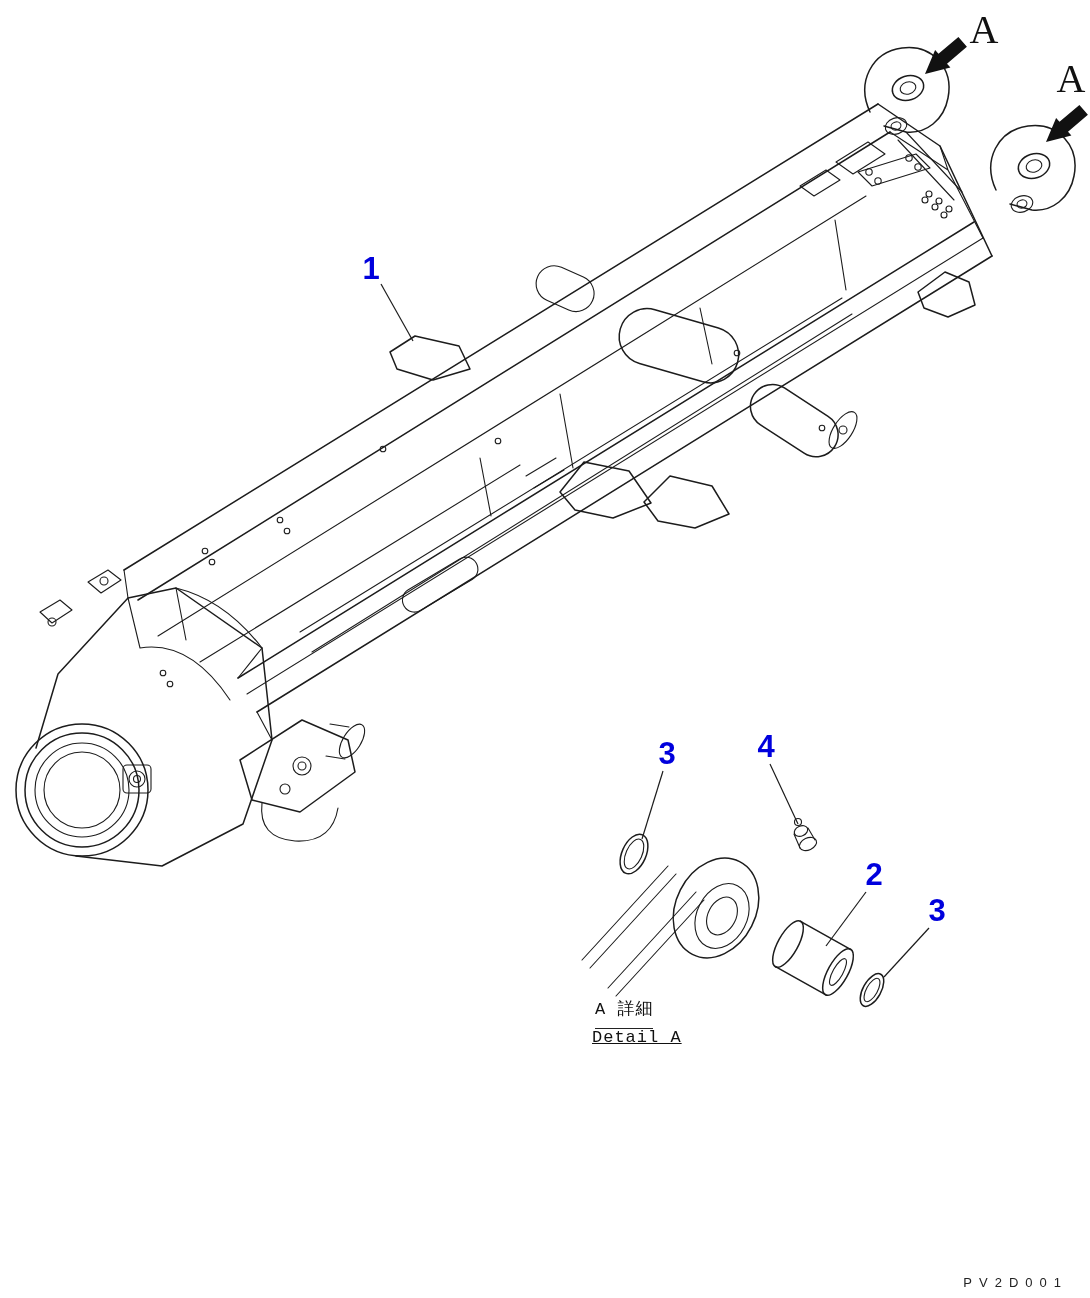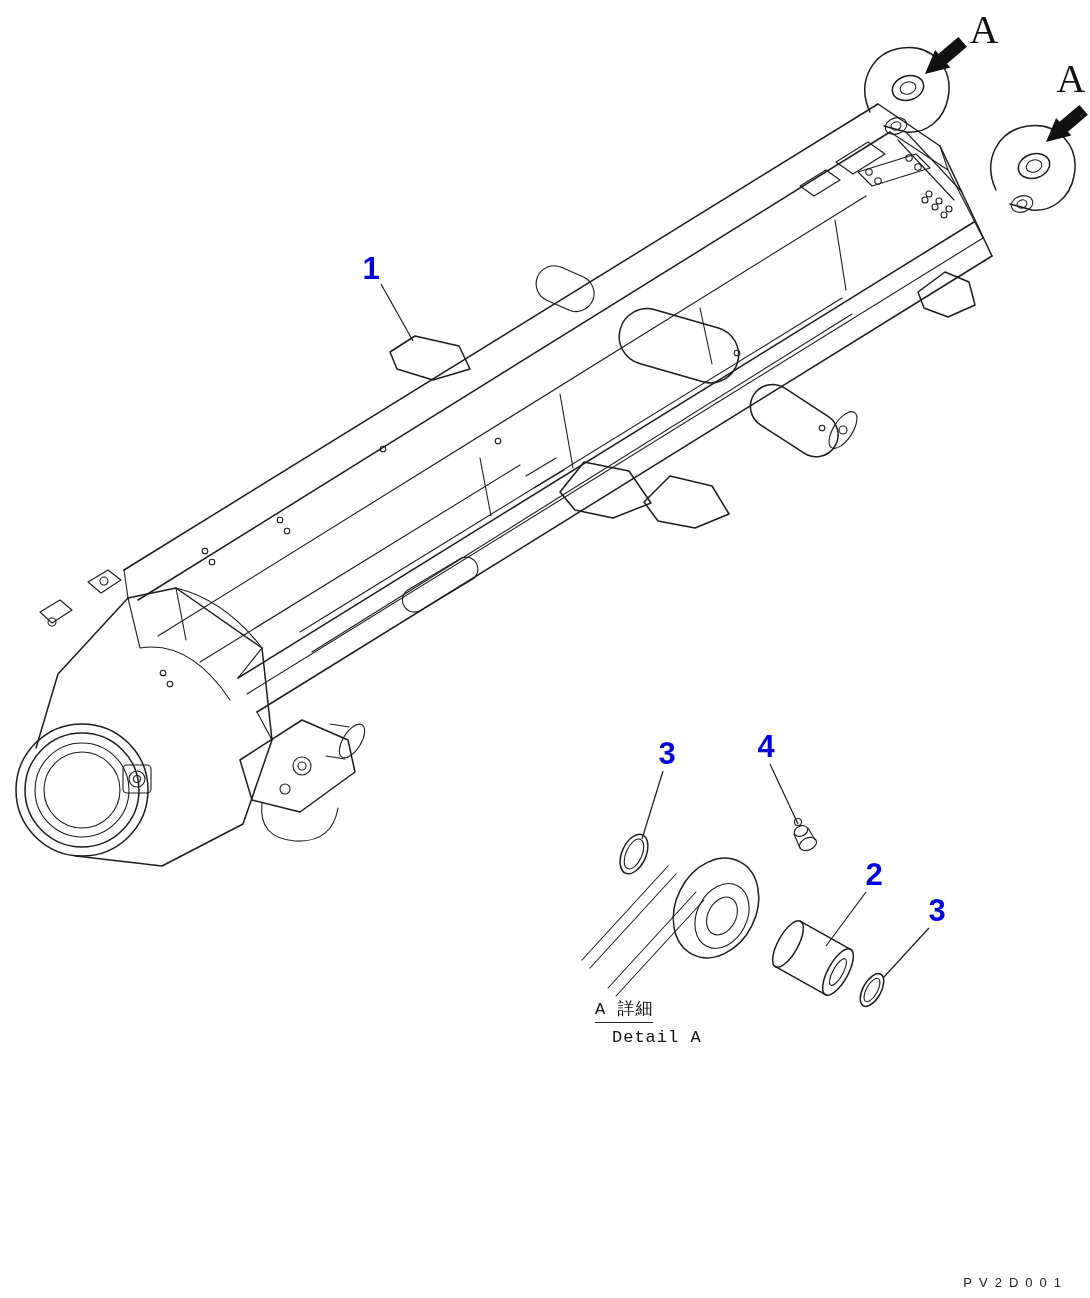--- a/index.html
+++ b/index.html
@@ -20,21 +20,21 @@
   }
   .view-label{
     position:absolute;transform:translate(-50%,-50%);
     font-family:"Liberation Serif",serif;font-weight:400;font-size:40px;
     color:#111;line-height:1;
   }
   .detail-title{
     position:absolute;font-family:"Liberation Mono",monospace;
     font-size:17px;color:#111;letter-spacing:1px;line-height:1.2;white-space:nowrap;
   }
-  .detail-title.jp{border-bottom:1px solid #222;padding-bottom:2px;}
+  .detail-title.jp{border-bottom:1px solid #222;padding-bottom:8px;}
   .drawing-number{
     position:absolute;right:22px;bottom:8px;
     font-family:Liberation Sans, sans-serif;font-size:13px;
     letter-spacing:7px;color:#222;
   }
 </style>
 </head>
 <body>
 
 <div class="stage">
@@ -198,16 +198,16 @@
   <div class="callout" style="left:874px;top:874px;">2</div>
 
   <div class="callout" style="left:937px;top:910px;">3</div>
 
   <div class="view-label" style="left:984px;top:30px;">A</div>
 
   <div class="view-label" style="left:1071px;top:79px;">A</div>
 
   <div class="detail-title jp" style="left:595px;top:1000px;">A 詳細</div>
 
-  <div class="detail-title" style="left:612px;top:1028px;">Detail A</div>
+  <div class="detail-title" style="left:592px;top:1028px;text-decoration:underline;">Detail A</div>
 
   <div class="drawing-number">PV2D001</div>
 </div>
 
 </body></html>

